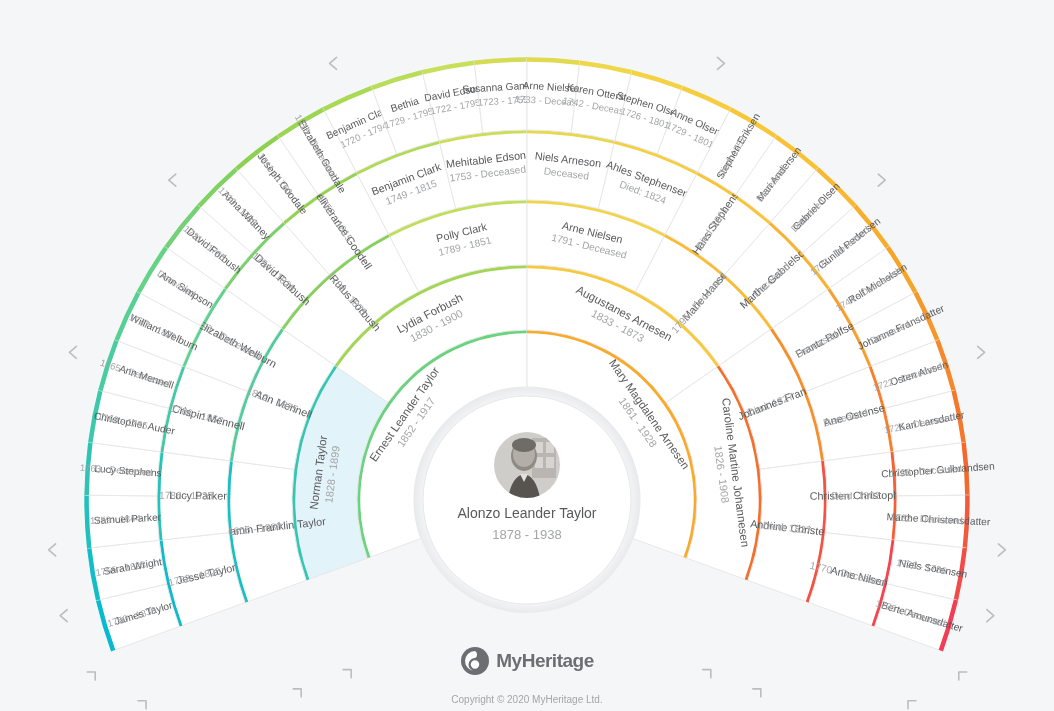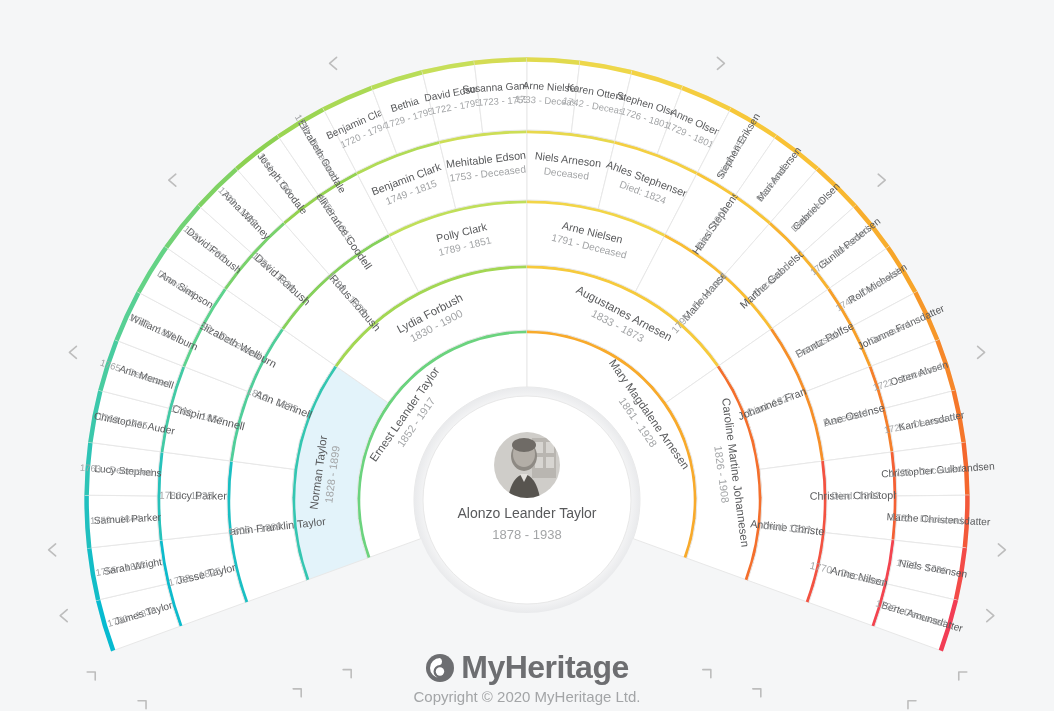--- a/index.html
+++ b/index.html
@@ -15,22 +15,22 @@
   .seg-fill{fill:#ffffff;stroke:#e8e8e8;stroke-width:1;}
   .seg-fill.highlight{fill:#e3f3fa;}
   .seg-label{font-family:"Liberation Sans",sans-serif;fill:#58595b;}
   .seg-date{font-family:"Liberation Sans",sans-serif;fill:#a3a5a7;}
   .center-name{font-family:"Liberation Sans",sans-serif;fill:#58595b;font-size:14px;}
   .center-date{font-family:"Liberation Sans",sans-serif;fill:#a3a5a7;font-size:13px;}
   #footer{
     position:absolute;left:0;right:0;bottom:6px;text-align:center;
   }
   #logo-row{display:flex;align-items:center;justify-content:center;gap:6px;}
-  #logo-text{font-size:32px;font-weight:bold;color:#6d6e71;letter-spacing:-0.5px;font-family:"Liberation Sans",sans-serif;}
-  #copyright{font-size:15px;color:#a3a5a7;margin-top:2px;font-family:"Liberation Sans",sans-serif;}
+  #logo-text{font-size:19px;font-weight:bold;color:#6d6e71;letter-spacing:-0.5px;font-family:"Liberation Sans",sans-serif;}
+  #copyright{font-size:10px;color:#a3a5a7;margin-top:18px;font-family:"Liberation Sans",sans-serif;}
   .chev{fill:none;stroke:#bdbdbd;stroke-width:1.6;stroke-linecap:round;stroke-linejoin:round;}
 </style>
 </head>
 <body>
 
 <div id="stage">
   <svg id="fan" width="1054" height="711" viewBox="0 0 1054 711" xmlns="http://www.w3.org/2000/svg">
     <defs>
       <clipPath id="photoClip">
           <circle cx="0" cy="0" r="33"></circle>

